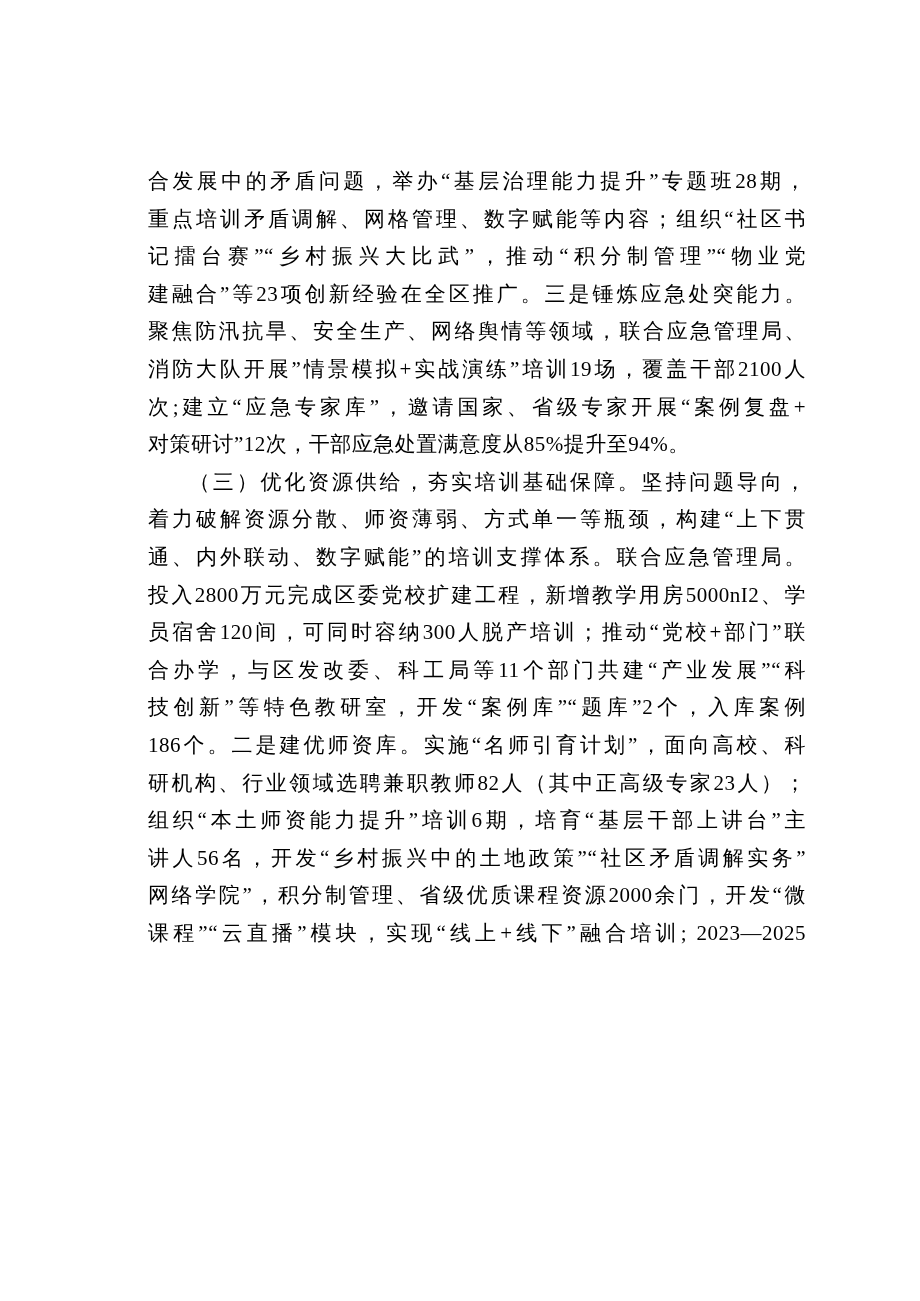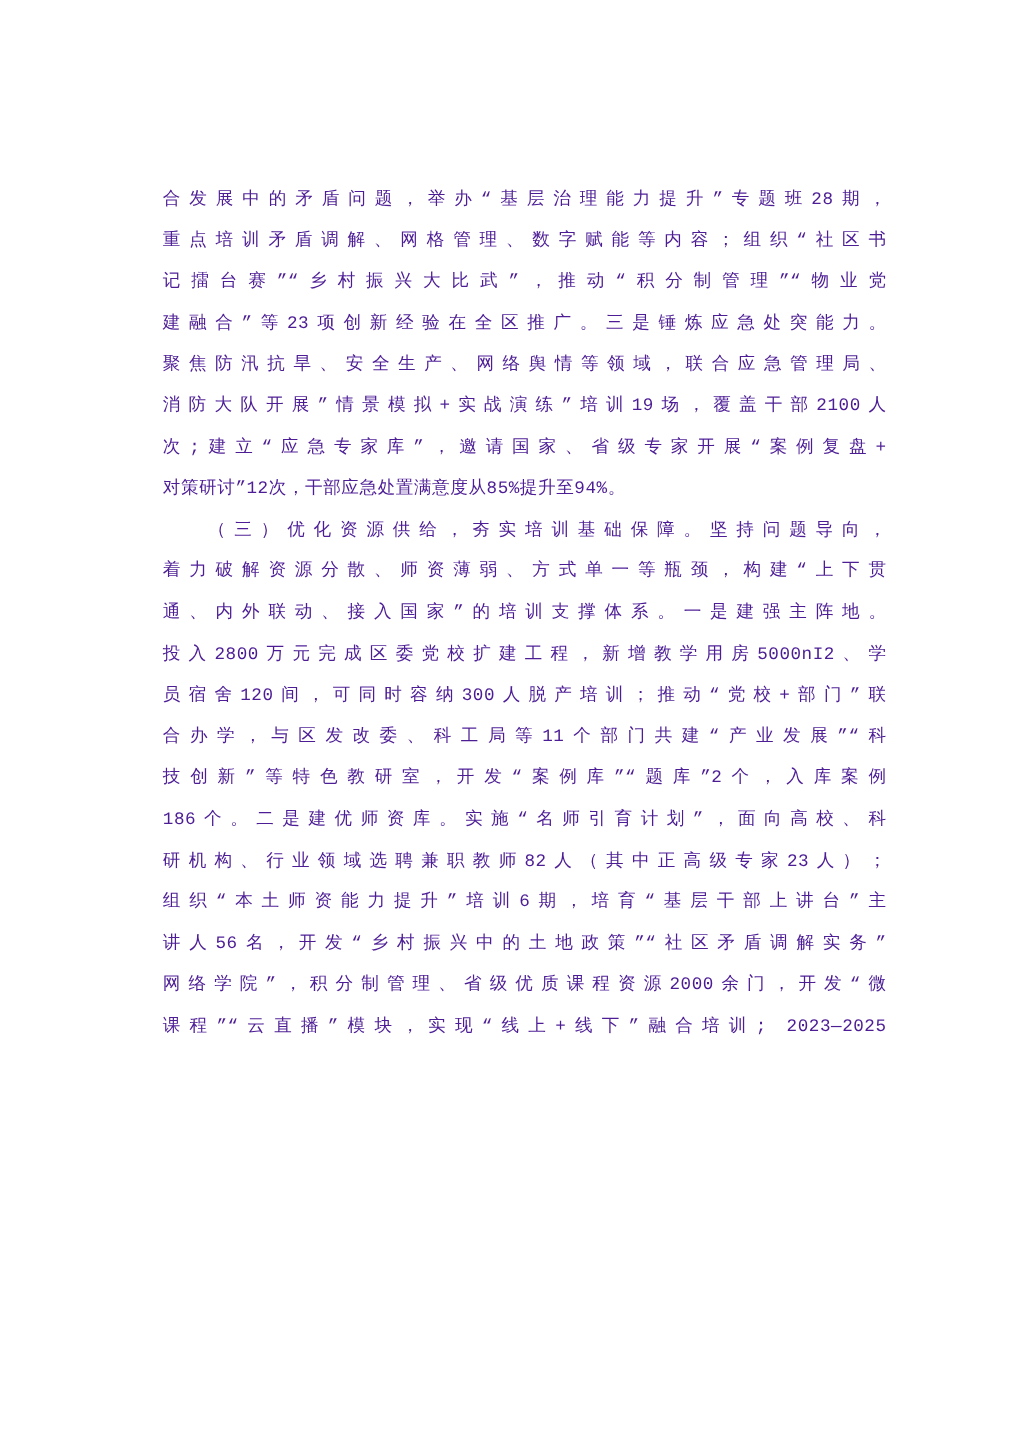--- a/index.html
+++ b/index.html
@@ -2,24 +2,24 @@
 <html><head>
 <meta charset="utf-8">
 <style>
   html, body { margin: 0; padding: 0; background: #ffffff; }
   body { width: 920px; height: 1301px; position: relative; overflow: hidden; }
   .page {
     position: absolute;
     left: 148px;
     top: 163px;
     width: 658px;
-    font-family: Liberation Mono, monospace;
-    font-size: 16px;
+    font-family: Liberation Serif, serif;
+    font-size: 21px;
     line-height: 37.6px;
-    color: #4c1d95;
+    color: #000000;
     letter-spacing: 0.5px;
   }
   .line {
     display: block;
     height: 37.6px;
     white-space: nowrap;
     text-align: justify;
     text-align-last: justify;
     overflow: visible;
   }
@@ -36,21 +36,21 @@
     <span class="line">记擂台赛”“乡村振兴大比武”，推动“积分制管理”“物业党</span>
     <span class="line">建融合”等23项创新经验在全区推广。三是锤炼应急处突能力。</span>
     <span class="line">聚焦防汛抗旱、安全生产、网络舆情等领域，联合应急管理局、</span>
     <span class="line">消防大队开展”情景模拟+实战演练”培训19场，覆盖干部2100人</span>
     <span class="line">次;建立“应急专家库”，邀请国家、省级专家开展“案例复盘+</span>
     <span class="line last">对策研讨”12次，干部应急处置满意度从85%提升至94%。</span>
   </div>
   <div>
     <span class="line indent">（三）优化资源供给，夯实培训基础保障。坚持问题导向，</span>
     <span class="line">着力破解资源分散、师资薄弱、方式单一等瓶颈，构建“上下贯</span>
-    <span class="line">通、内外联动、接入国家”的培训支撑体系。一是建强主阵地。</span>
+    <span class="line">通、内外联动、数字赋能”的培训支撑体系。联合应急管理局。</span>
     <span class="line">投入2800万元完成区委党校扩建工程，新增教学用房5000nI2、学</span>
     <span class="line">员宿舍120间，可同时容纳300人脱产培训；推动“党校+部门”联</span>
     <span class="line">合办学，与区发改委、科工局等11个部门共建“产业发展”“科</span>
     <span class="line">技创新”等特色教研室，开发“案例库”“题库”2个，入库案例</span>
     <span class="line">186个。二是建优师资库。实施“名师引育计划”，面向高校、科</span>
     <span class="line">研机构、行业领域选聘兼职教师82人（其中正高级专家23人）；</span>
     <span class="line">组织“本土师资能力提升”培训6期，培育“基层干部上讲台”主</span>
     <span class="line">讲人56名，开发“乡村振兴中的土地政策”“社区矛盾调解实务”</span>
     <span class="line">网络学院”，积分制管理、省级优质课程资源2000余门，开发“微</span>
     <span class="line">课程”“云直播”模块，实现“线上+线下”融合培训; 2023—2025</span>

